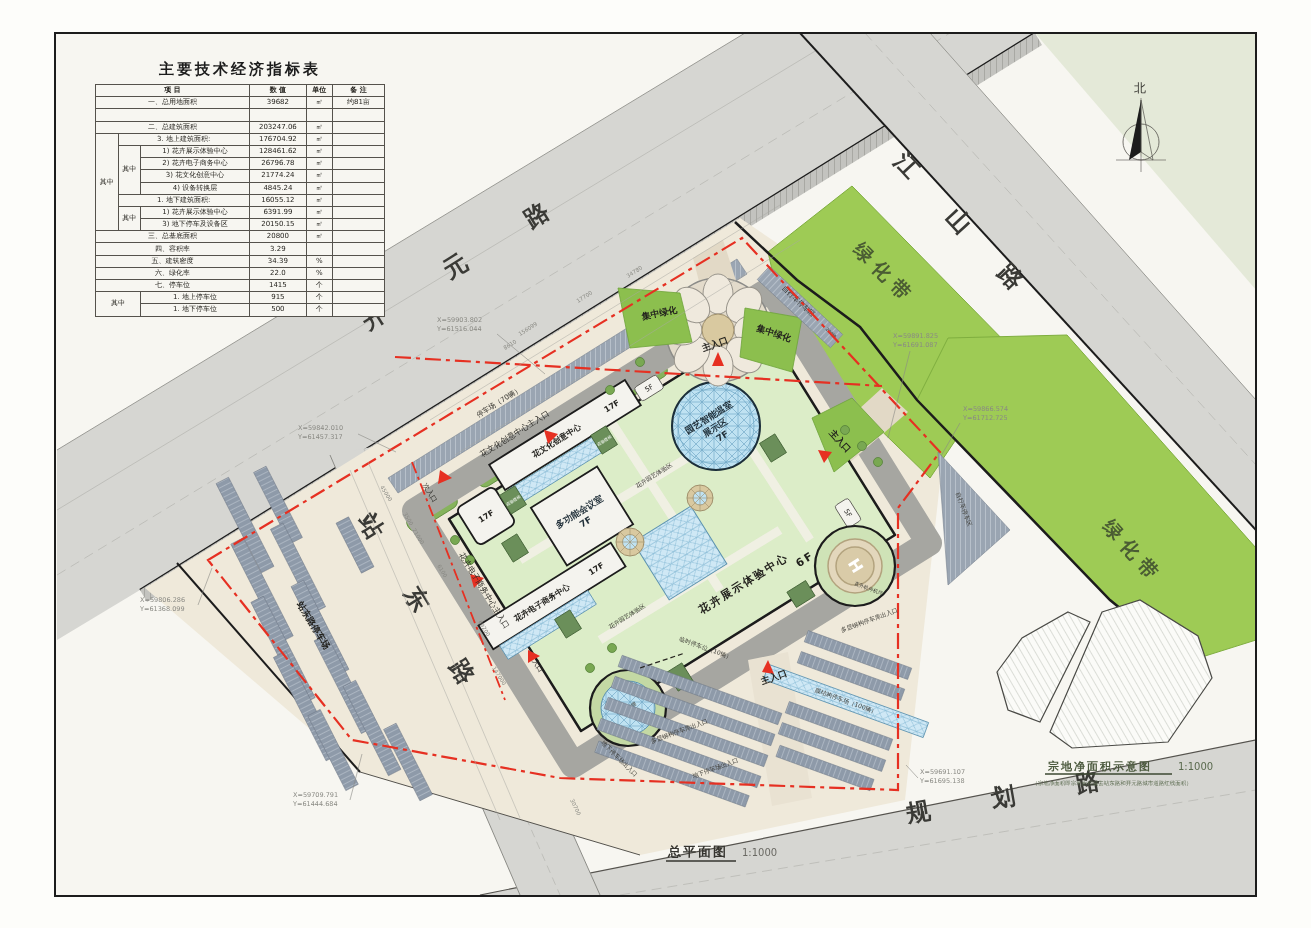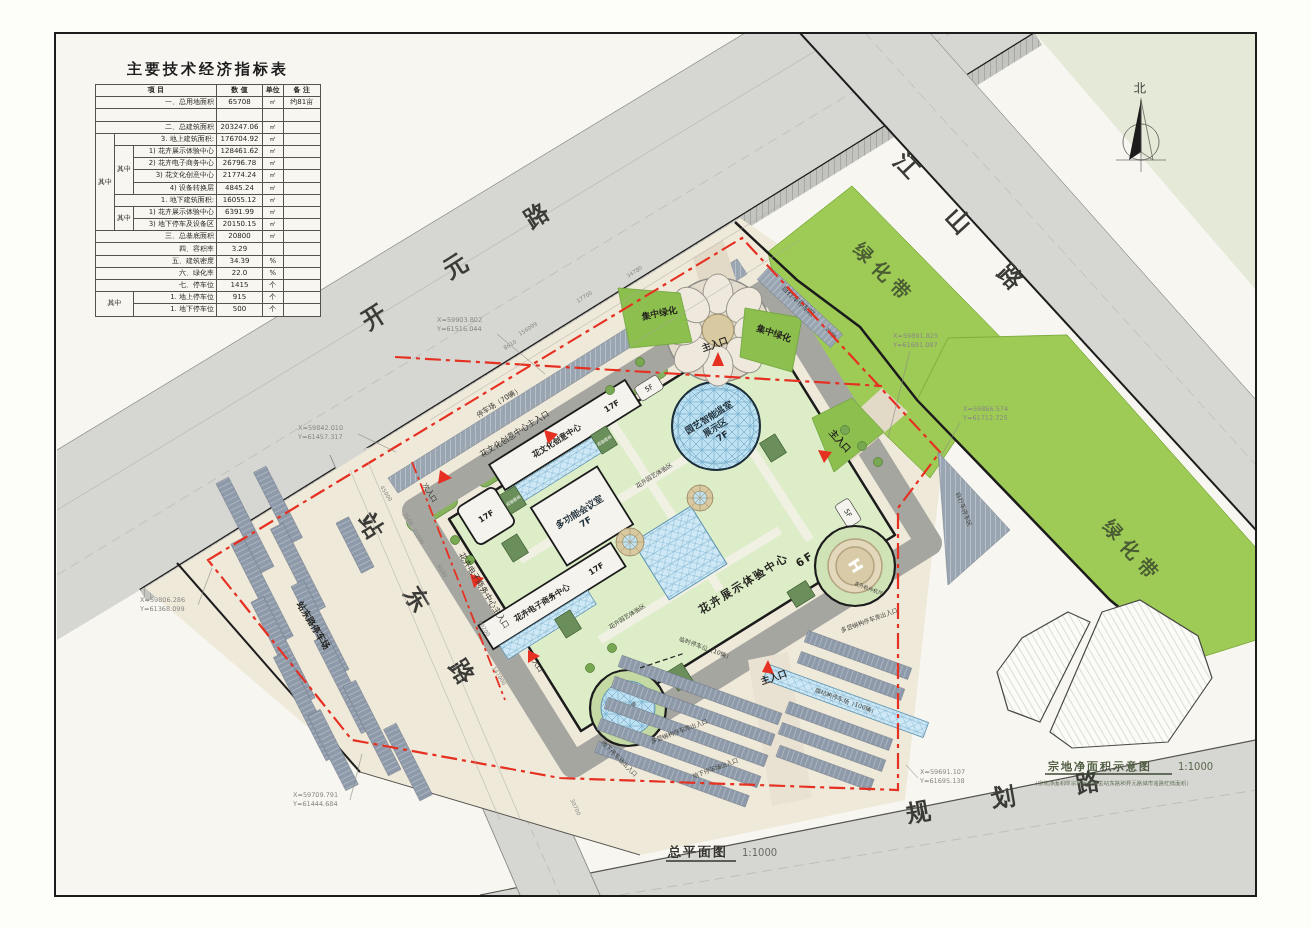--- a/index.html
+++ b/index.html
@@ -1,23 +1,23 @@
 <!DOCTYPE html>
 <html><head>
 <meta charset="utf-8">
 <style>
   html,body{margin:0;padding:0;background:#e8e8e4;}
   #page{position:relative;width:1311px;height:928px;background:#fdfdfa;font-family:"DejaVu Sans",sans-serif;overflow:hidden;}
   #plan-svg{position:absolute;left:0;top:0;}
   
-  .table-wrap{position:absolute;left:95px;top:58px;width:226px;background:#f7f6f1;z-index:5;}
+  .table-wrap{position:absolute;left:95px;top:58px;width:290px;background:#f7f6f1;z-index:5;}
   .tbl-title{font-size:15px;font-weight:bold;color:#1c1c1c;text-align:center;letter-spacing:3px;padding:2px 0 5px 0;}
   table.tbl{border-collapse:collapse;width:100%;}
   table.tbl td{border:0.5px solid #55524c;font-size:7px;line-height:1;height:11.2px;padding:0 2px;color:#26241f;text-align:center;white-space:nowrap;}
-  table.tbl td.item{text-align:right;}
+  table.tbl td.item{text-align:center;}
   table.tbl td.hd{font-weight:bold;}
   
   text{font-family:"DejaVu Sans",sans-serif;fill:#2b2a26;}
   .roadname{font-size:24px;fill:#3a3a36;font-weight:bold;}
   .beltname{font-size:19px;fill:#4a5c33;font-weight:bold;letter-spacing:7px;}
   .lbl{font-size:8px;fill:#2b2a26;}
   .lbl9{font-size:9px;fill:#23221e;font-weight:bold;}
   .lbl7{font-size:7px;fill:#2b2a26;}
   .lbl6{font-size:6px;fill:#3b3a34;}
   .lbl5{font-size:5px;fill:#41403a;}
@@ -510,21 +510,21 @@
         </colgroup>
     <tbody>
           <tr>
       <td colspan="3" class="hd">项 目</td>
       <td class="hd">数 值</td>
       <td class="hd">单位</td>
       <td class="hd">备 注</td>
     </tr>
     <tr>
             <td colspan="3" class="item">一、总用地面积</td>
-            <td>65708</td>
+            <td>39682</td>
             <td>㎡</td>
             <td>约81亩</td>
           </tr>
     <tr>
             <td colspan="3" class="item"> </td>
             <td> </td>
             <td> </td>
             <td> </td>
           </tr>
     <tr>

